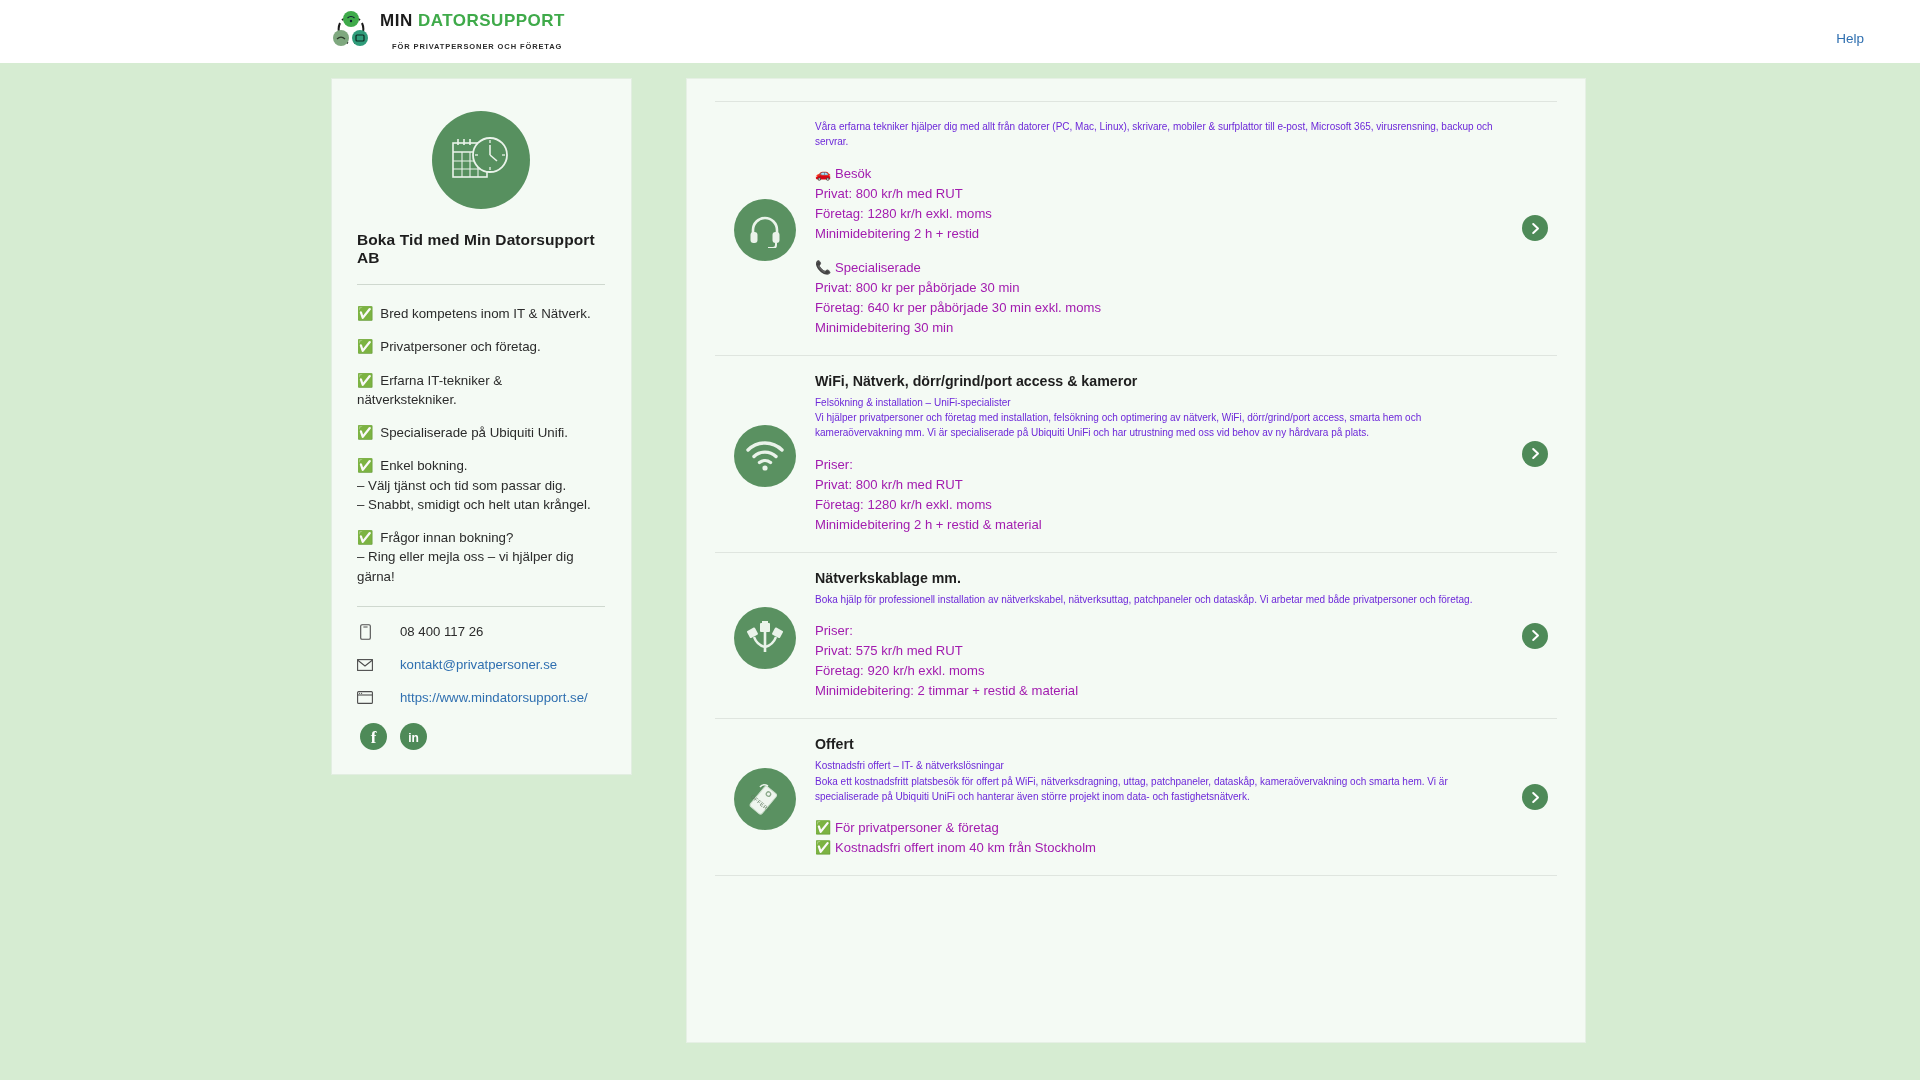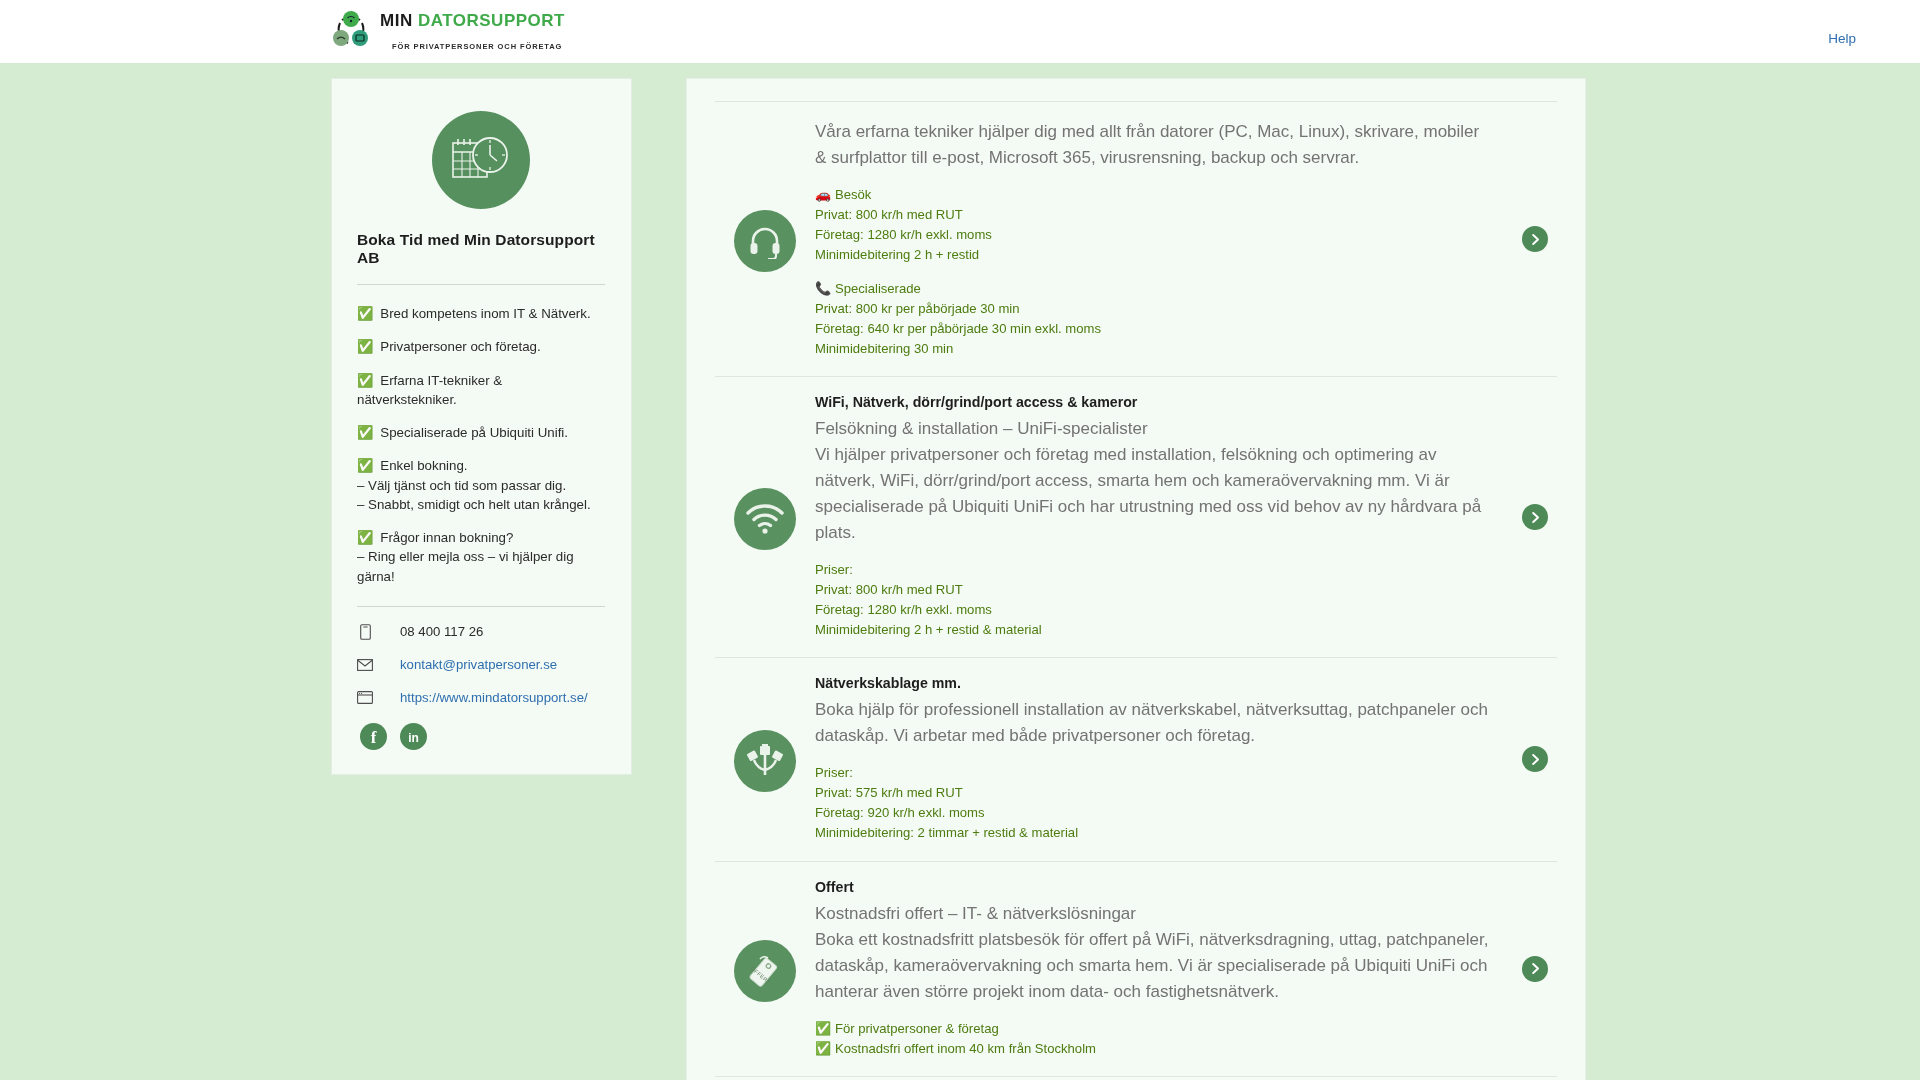--- a/index.html
+++ b/index.html
@@ -18,21 +18,21 @@
     display: flex; align-items: center;
   }
   .logo-wrap { position: absolute; left: 330px; top: 10px; display: flex; align-items: center; gap: 8px; }
   .logo-mark { width: 42px; height: 42px; position: relative; }
   .logo-text { display: flex; flex-direction: column; justify-content: center; line-height: 1; gap: 11px; }
   .logo-line1 { font-size: 17px; font-weight: bold; letter-spacing: .5px; }
   .logo-min { color: #1c1c1c; }
   .logo-ds { color: #3faa4a; }
   .logo-line2 { font-size: 7.5px; color: #2b2b2b; letter-spacing: .9px; margin-top: 3px; font-weight: bold; padding-left: 12px; }
   .help-link {
-    position: absolute; right: 64px; top: 38px; transform: translateY(-50%);
+    position: absolute; right: 56px; top: 38px; transform: translateY(-50%);
     font-size: 13.5px; color: #2f6fb0; text-decoration: none; cursor: pointer; margin-left: 24px;
   }
 
   
   .content { position: absolute; top: 63px; left: 0; width: 1920px; height: 1017px; }
 
   
   .sidebar {
     position: absolute; left: 331px; top: 15px; width: 301px;
     background: #f4faf4; border: 1px solid #e2eee1;
@@ -63,22 +63,22 @@
     padding: 22px 28px 30px 28px; min-height: 965px;
   }
   .main-title { font-size: 25px; color: #242424; font-weight: normal; padding: 6px 0 16px 4px; }
   .main-rule { height: 1px; background: #dfe5df; }
 
   .cat-row { display: flex; align-items: center; padding: 17px 0 17px 0; position: relative; }
   .cat-icon-col { flex: 0 0 100px; display: flex; justify-content: center; align-items: flex-start; padding-top: 4px; }
   .cat-circle { width: 62px; height: 62px; border-radius: 50%; background: #5a9161; display: flex; align-items: center; justify-content: center; }
   .cat-body { flex: 1 1 auto; padding-right: 18px; }
   .cat-title { font-size: 14.2px; font-weight: bold; color: #1e1e1e; margin-bottom: 6px; }
-  .cat-desc { font-size: 17px; color: #737373; line-height: 1.53; }
-  .cat-block { margin-top: 14px; font-size: 13.1px; color: #4d7c0f; line-height: 1.53; }
+  .cat-desc { font-size: 10px; color: #6d28d9; line-height: 1.53; }
+  .cat-block { margin-top: 14px; font-size: 13.1px; color: #a21caf; line-height: 1.53; }
   .cat-block .hdr { display: block; }
   .cat-arrow-col { flex: 0 0 44px; display: flex; justify-content: center; align-items: center; }
   .arrow-btn {
     width: 26px; height: 26px; border-radius: 50%; background: #4e8a58;
     display: flex; align-items: center; justify-content: center; cursor: pointer;
   }
   .arrow-btn svg { display:block; }
 </style>
 </head>
 <body>

